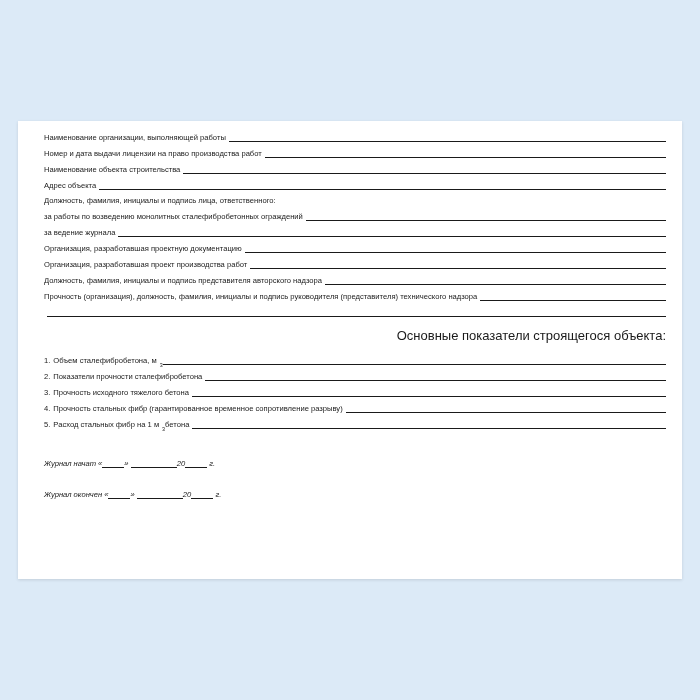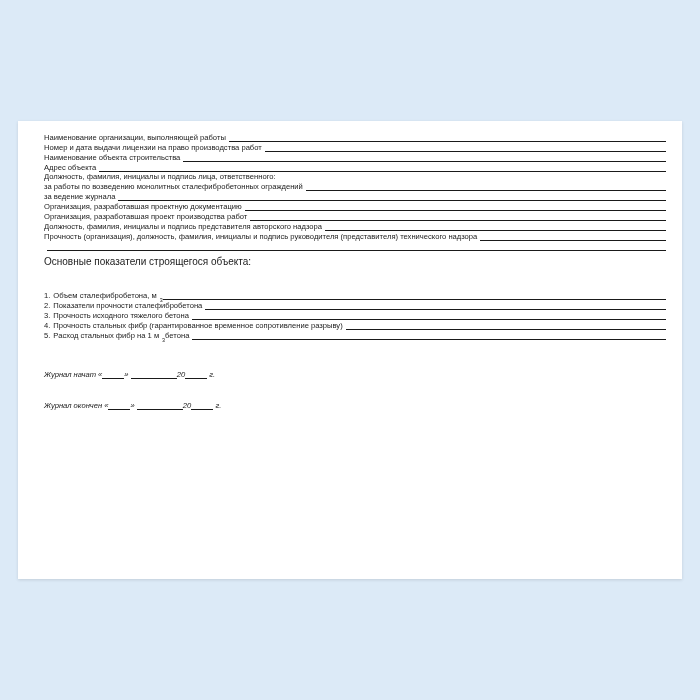--- a/index.html
+++ b/index.html
@@ -26,44 +26,45 @@
     position: absolute;
     left: 26px;
     top: 12px;
     right: 16px;
   }
   .line {
     font-size: 7.6px;
     color: #1a1a1a;
     line-height: 1.0;
     white-space: nowrap;
-    margin-bottom: 1px;
+    margin-bottom: 7px;
     display: flex;
     align-items: flex-end;
   }
   .line .txt {
     flex: 0 0 auto;
     padding-right: 3px;
   }
   .line .rule {
     flex: 1 1 auto;
     border-bottom: 1px solid #1a1a1a;
     height: 8px;
   }
   .bold {
     font-weight: normal;
   }
   .gap-sm {
     height: 4px;
   }
   .section-head {
-    font-size: 10px;
+    font-size: 13px;
     color: #1a1a1a;
-    margin-bottom: 24px;
+    margin-bottom: 13px;
     white-space: nowrap;
+    text-align: right;
   }
   .footer-block {
     margin-top: 30px;
   }
   .footer-line {
     font-size: 7.6px;
     color: #1a1a1a;
     white-space: nowrap;
     margin-bottom: 22px;
     font-style: italic;

